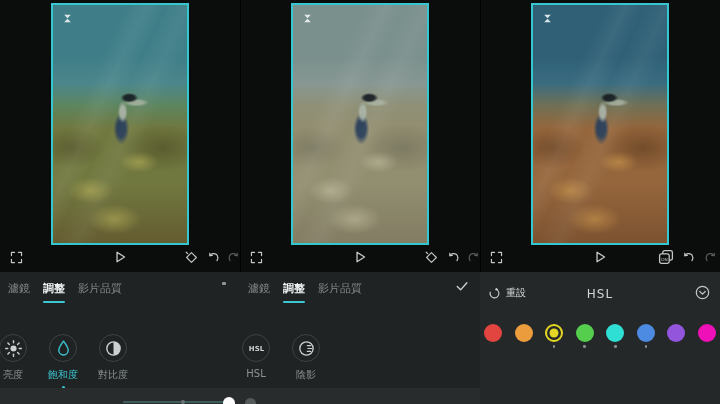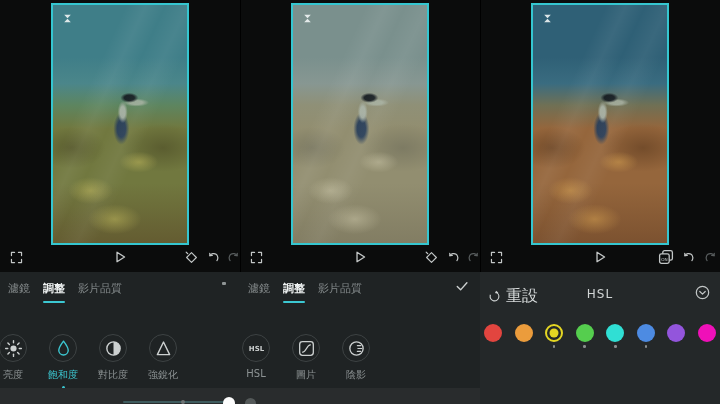--- a/index.html
+++ b/index.html
@@ -78,21 +78,21 @@
   .mini-marker{position:absolute;left:181px;top:12px;width:4px;height:4px;border-radius:50%;background:#6e7374;}
   .mini-knob{position:absolute;left:223px;top:9px;width:12px;height:12px;border-radius:50%;background:#fdfdfd;}
   .mini-knob-left{position:absolute;left:5px;top:10px;width:11px;height:11px;border-radius:50%;
                   background:#5c6162;opacity:.85;}
 
   
   .hsl-header{position:absolute;left:0;top:11px;width:240px;height:22px;}
   .reset-btn{position:absolute;left:8px;top:3px;display:flex;align-items:center;gap:5px;color:#d8dcdc;cursor:pointer;}
   .reset-btn .ric{width:13px;height:13px;color:#cfd3d3;}
   .reset-btn .ric svg{display:block;width:100%;height:100%;}
-  .reset-label{font-size:16px;}
+  .reset-label{font-size:10px;}
   .hsl-title{position:absolute;left:0;top:4px;width:100%;text-align:center;font-size:12px;
              letter-spacing:1px;color:#d2d6d6;}
   .collapse-btn{position:absolute;right:10px;top:2px;width:15px;height:15px;color:#c2c6c6;cursor:pointer;}
   .collapse-btn svg{display:block;width:100%;height:100%;}
 
   .swatch-row{position:absolute;left:0;top:52px;width:240px;padding:0 4px;box-sizing:border-box;
               display:flex;justify-content:space-between;}
   .swatch-col{display:flex;flex-direction:column;align-items:center;width:18px;cursor:pointer;}
   .swatch{width:18px;height:18px;border-radius:50%;box-sizing:border-box;position:relative;}
   .swatch.sel{background:transparent !important;border:2px solid currentColor;}
@@ -190,28 +190,20 @@
           </div>
           <div class="tool">
             <div class="ring">
               <svg viewBox="0 0 24 24">
                 <circle cx="12" cy="12" r="7.6" fill="none" stroke="currentColor" stroke-width="1.6"></circle>
                 <path d="M12 4.4 A7.6 7.6 0 0 1 12 19.6 Z" fill="currentColor"></path>
               </svg>
             </div>
             <div class="tool-label">對比度</div>
           </div>
-          <div class="tool">
-            <div class="ring">
-              <svg viewBox="0 0 24 24">
-                <path d="M12 4.6 L19 19 L5 19 Z" fill="none" stroke="currentColor" stroke-width="1.6" stroke-linejoin="round"></path>
-              </svg>
-            </div>
-            <div class="tool-label">強銳化</div>
-          </div>
         </div>
       <div class="bottom-strip">
         <span class="mini-track"></span>
         <span class="mini-marker"></span>
         <span class="mini-knob"></span>
       </div>
     </div>
   </section>
 
   <section class="col col2">
@@ -277,29 +269,20 @@
             <div class="ring">
               <svg viewBox="0 0 24 24">
                 <text x="12" y="15" text-anchor="middle" font-size="8" font-weight="600" fill="currentColor">HSL</text>
               </svg>
             </div>
             <div class="tool-label">HSL</div>
           </div>
           <div class="tool">
             <div class="ring">
               <svg viewBox="0 0 24 24">
-                <rect x="4.2" y="4.2" width="15.6" height="15.6" rx="3.2" fill="none" stroke="currentColor" stroke-width="1.5"></rect>
-                <path d="M7.6 16.2 C11.6 16.2 12.4 7.8 16.4 7.8" fill="none" stroke="currentColor" stroke-width="1.5" stroke-linecap="round"></path>
-              </svg>
-            </div>
-            <div class="tool-label">圖片</div>
-          </div>
-          <div class="tool">
-            <div class="ring">
-              <svg viewBox="0 0 24 24">
                 <circle cx="12" cy="12" r="7.6" fill="none" stroke="currentColor" stroke-width="1.5"></circle>
                 <g stroke="currentColor" stroke-width="1.4" stroke-linecap="round">
                   <line x1="13" y1="8.6" x2="16.8" y2="8.6"></line>
                   <line x1="13.6" y1="12" x2="18.2" y2="12"></line>
                   <line x1="13" y1="15.4" x2="16.8" y2="15.4"></line>
                 </g>
               </svg>
             </div>
             <div class="tool-label">陰影</div>
           </div>

